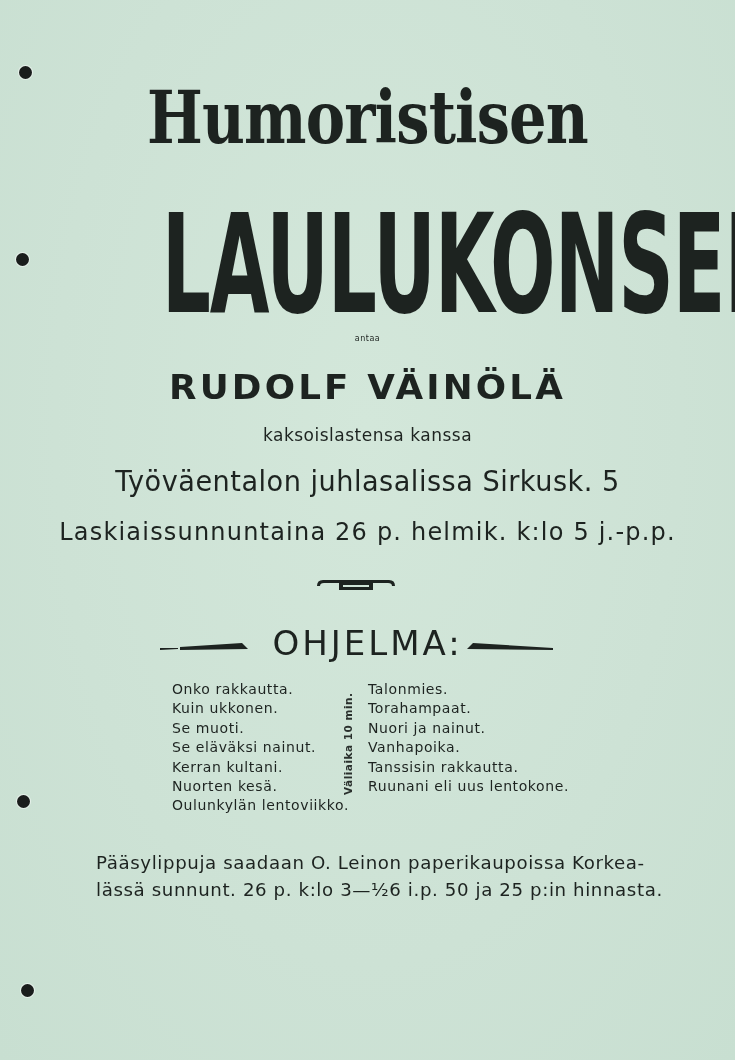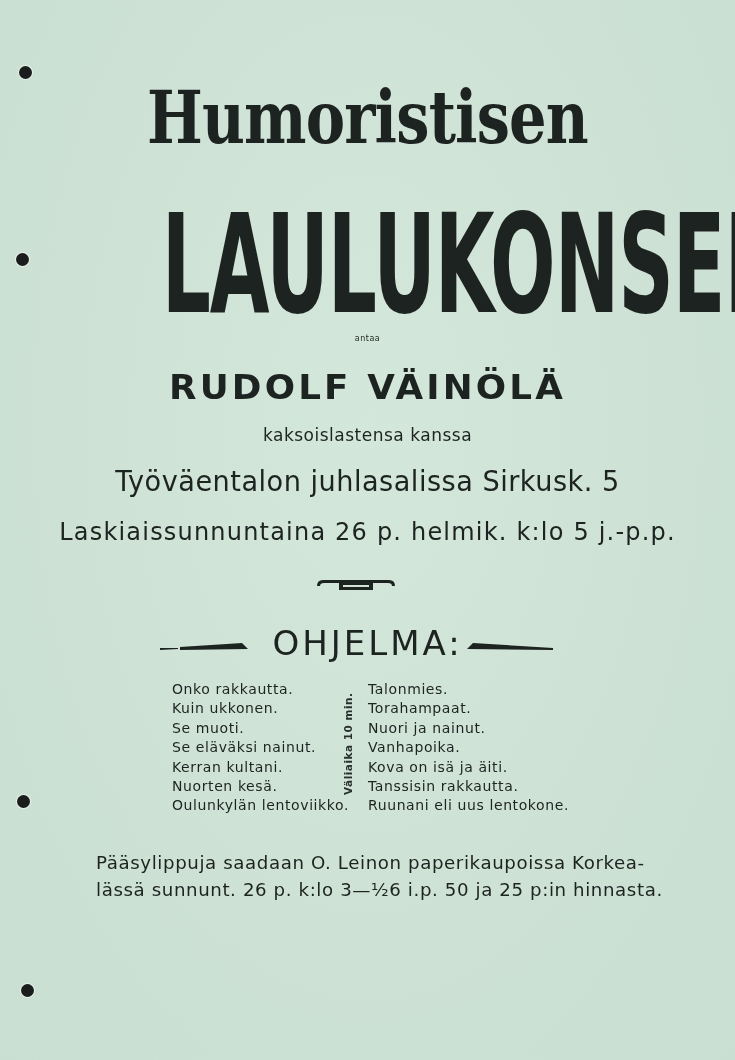--- a/index.html
+++ b/index.html
@@ -79,21 +79,20 @@
   <div>Oulunkylän lentoviikko.</div>
 </div>
 
 <div class="intermission" style="top:795px;">Väliaika 10 min.</div>
 
 <div class="prog" style="left:368px;">
   <div>Talonmies.</div>
   <div>Torahampaat.</div>
   <div>Nuori ja nainut.</div>
   <div>Vanhapoika.</div>
-  <div>Kova on isä ja äiti.</div>
   <div>Tanssisin rakkautta.</div>
   <div>Ruunani eli uus lentokone.</div>
 </div>
 
 <div class="tickets">
   <div>Pääsylippuja saadaan O. Leinon paperikaupoissa Korkea-</div>
   <div>lässä sunnunt. 26 p. k:lo 3—½6 i.p. 50 ja 25 p:in hinnasta.</div>
 </div>
 
 </body></html>

